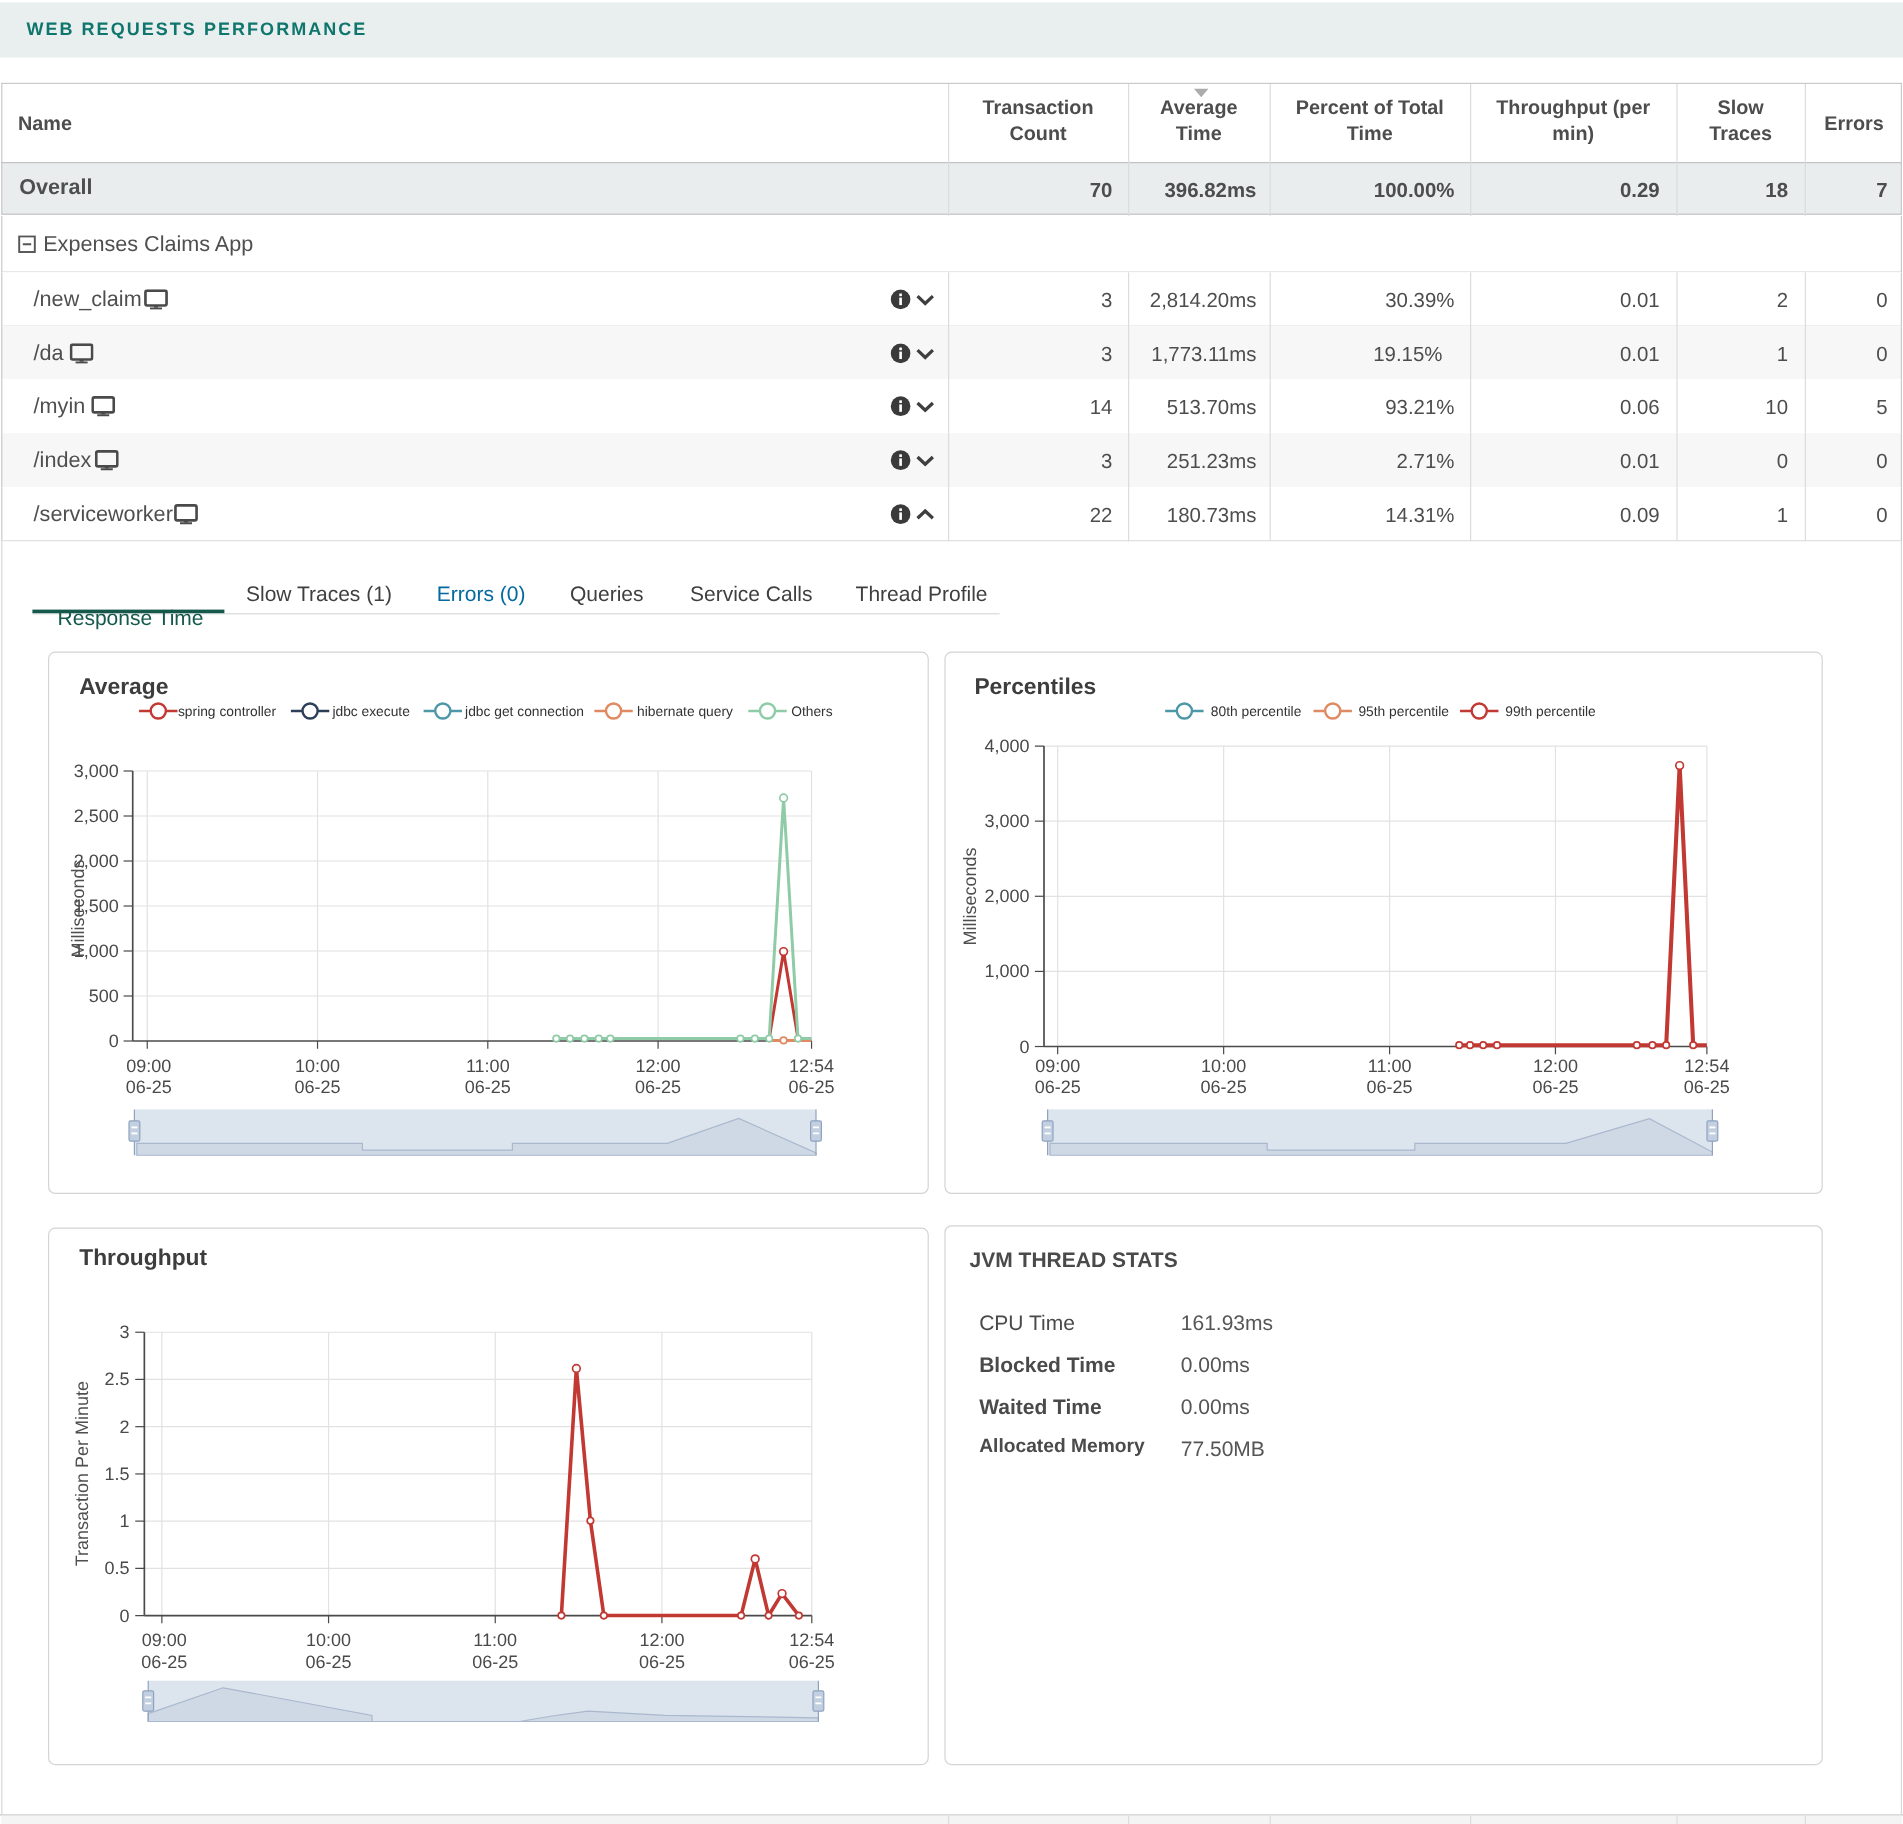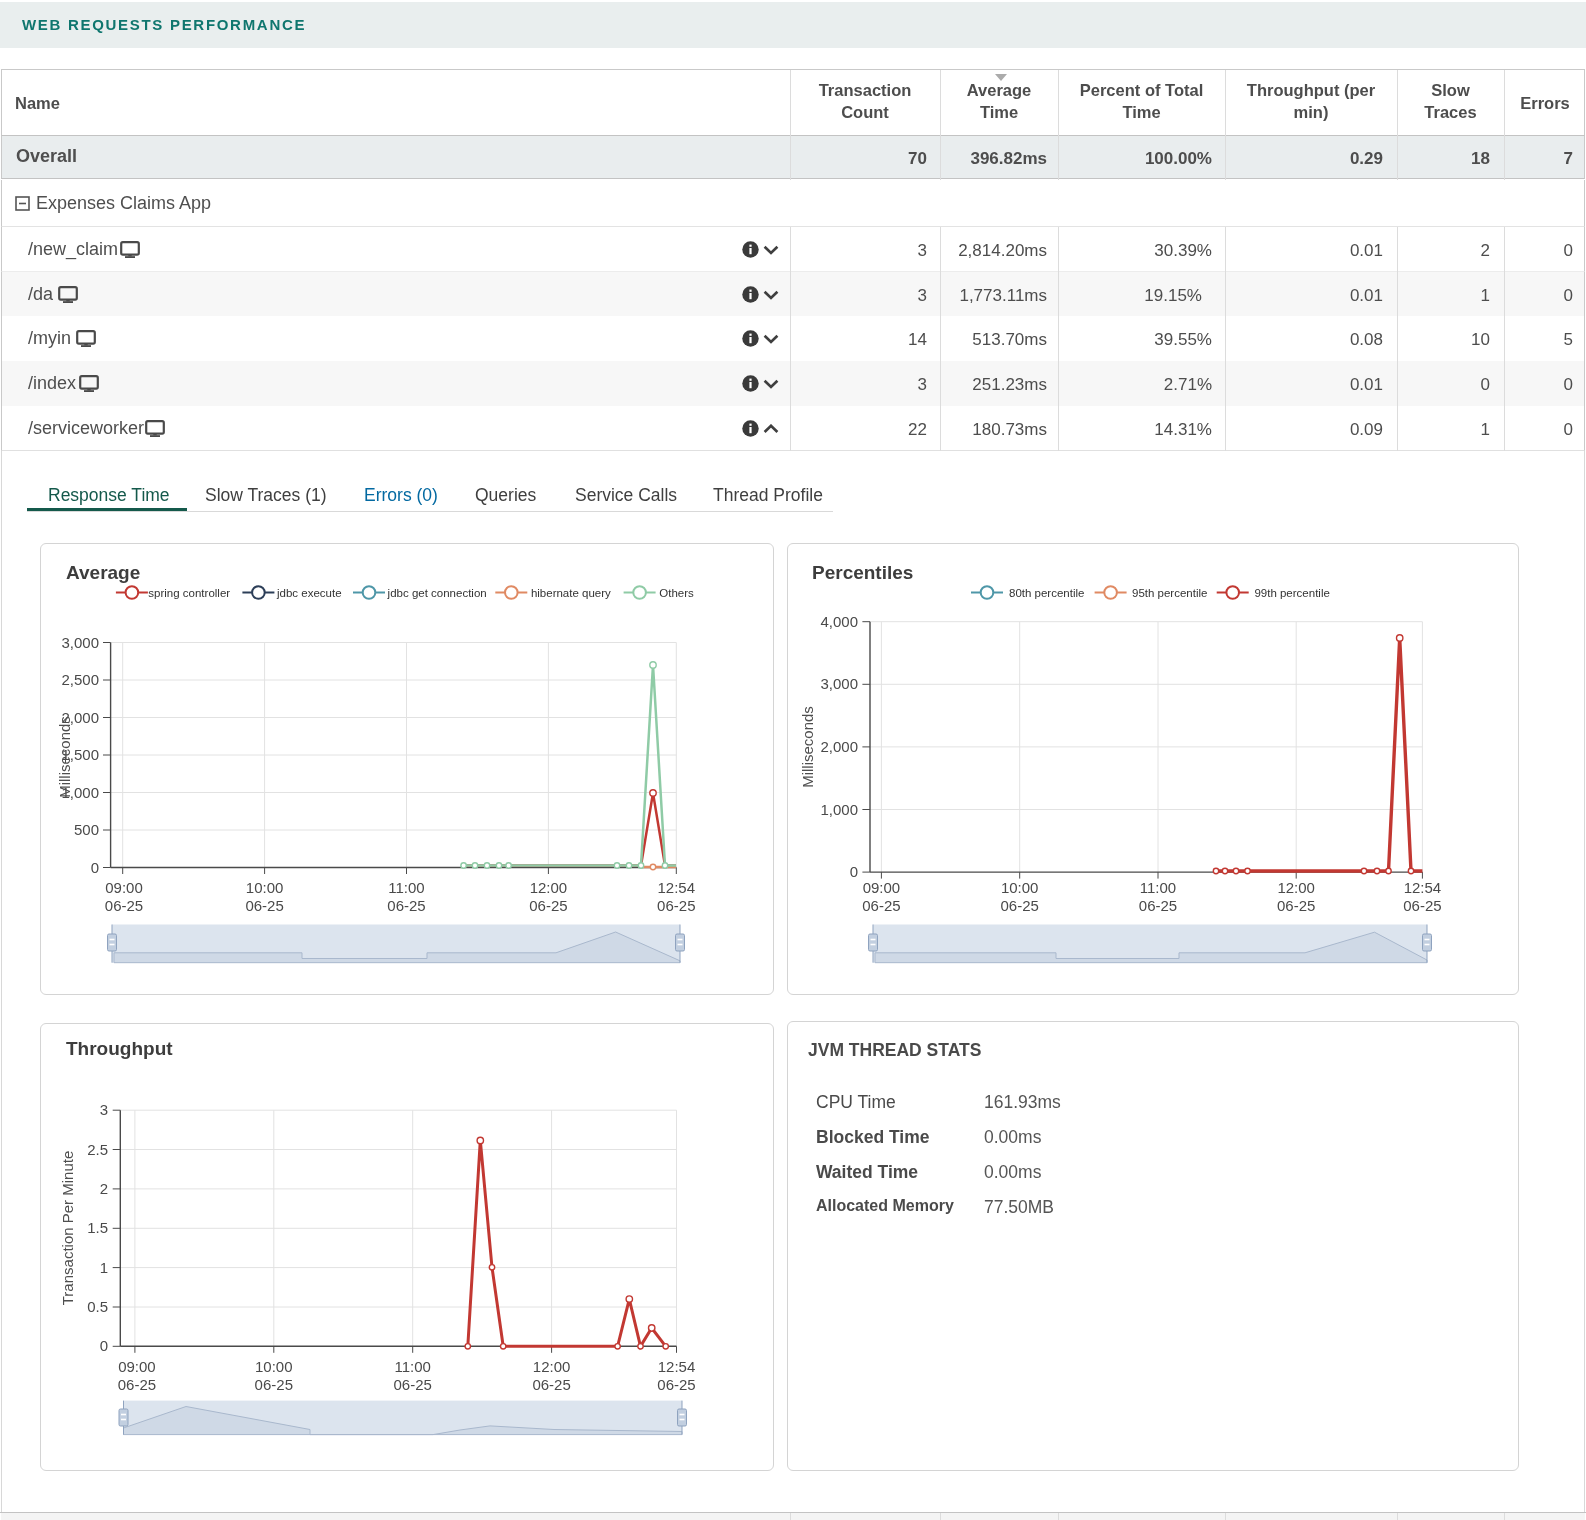--- a/index.html
+++ b/index.html
@@ -135,22 +135,22 @@
 
   <div class="num" style="right:659px;top:286px;">3</div>
   <div class="num" style="right:539px;top:286px;">1,773.11ms</div>
   <div class="num" style="right:384px;top:286px;">19.15%</div>
   <div class="num" style="right:203px;top:286px;">0.01</div>
   <div class="num" style="right:96px;top:286px;">1</div>
   <div class="num" style="right:13px;top:286px;">0</div>
 
   <div class="num" style="right:659px;top:330px;">14</div>
   <div class="num" style="right:539px;top:330px;">513.70ms</div>
-  <div class="num" style="right:374px;top:330px;">39.55%</div>
-  <div class="num" style="right:203px;top:330px;">0.08</div>
+  <div class="num" style="right:374px;top:330px;">93.21%</div>
+  <div class="num" style="right:203px;top:330px;">0.06</div>
   <div class="num" style="right:96px;top:330px;">10</div>
   <div class="num" style="right:13px;top:330px;">5</div>
 
   <div class="num" style="right:659px;top:375px;">3</div>
   <div class="num" style="right:539px;top:375px;">251.23ms</div>
   <div class="num" style="right:374px;top:375px;">2.71%</div>
   <div class="num" style="right:203px;top:375px;">0.01</div>
   <div class="num" style="right:96px;top:375px;">0</div>
   <div class="num" style="right:13px;top:375px;">0</div>
 
@@ -159,21 +159,21 @@
   <div class="num" style="right:374px;top:420px;">14.31%</div>
   <div class="num" style="right:203px;top:420px;">0.09</div>
   <div class="num" style="right:96px;top:420px;">1</div>
   <div class="num" style="right:13px;top:420px;">0</div>
 
   <div class="abs" style="left:1px;top:451px;width:1px;height:1061px;background:#d8d8d8;"></div>
   <div class="abs" style="left:1584px;top:451px;width:1px;height:1061px;background:#d8d8d8;"></div>
 
   <div class="abs" style="left:27px;top:511px;width:806px;height:1px;background:#d9d9d9;"></div>
   <div class="abs" style="left:27px;top:508px;width:160px;height:3px;background:#14594b;"></div>
-  <div class="tab" style="left:48px;color:#14594b;">Response Time</div>
+  <div class="tab" style="left:48px;color:#14594b;margin-top:20px;">Response Time</div>
   <div class="tab" style="left:205px;">Slow Traces (1)</div>
   <div class="tab" style="left:364px;color:#0369a1;">Errors (0)</div>
   <div class="tab" style="left:475px;">Queries</div>
   <div class="tab" style="left:575px;">Service Calls</div>
   <div class="tab" style="left:713px;">Thread Profile</div>
 
   <div class="panel" style="left:40px;top:543px;width:734px;height:452px;"></div>
   <div class="panel" style="left:787px;top:543px;width:732px;height:452px;"></div>
   <div class="panel" style="left:40px;top:1023px;width:734px;height:448px;"></div>
   <div class="panel" style="left:787px;top:1021px;width:732px;height:450px;"></div>

